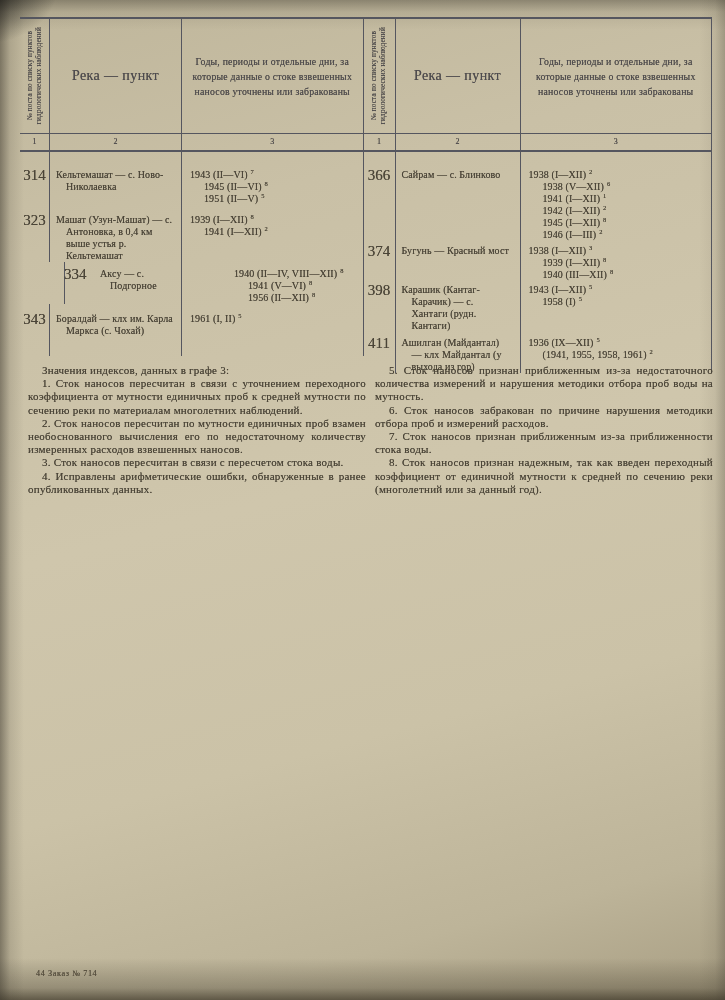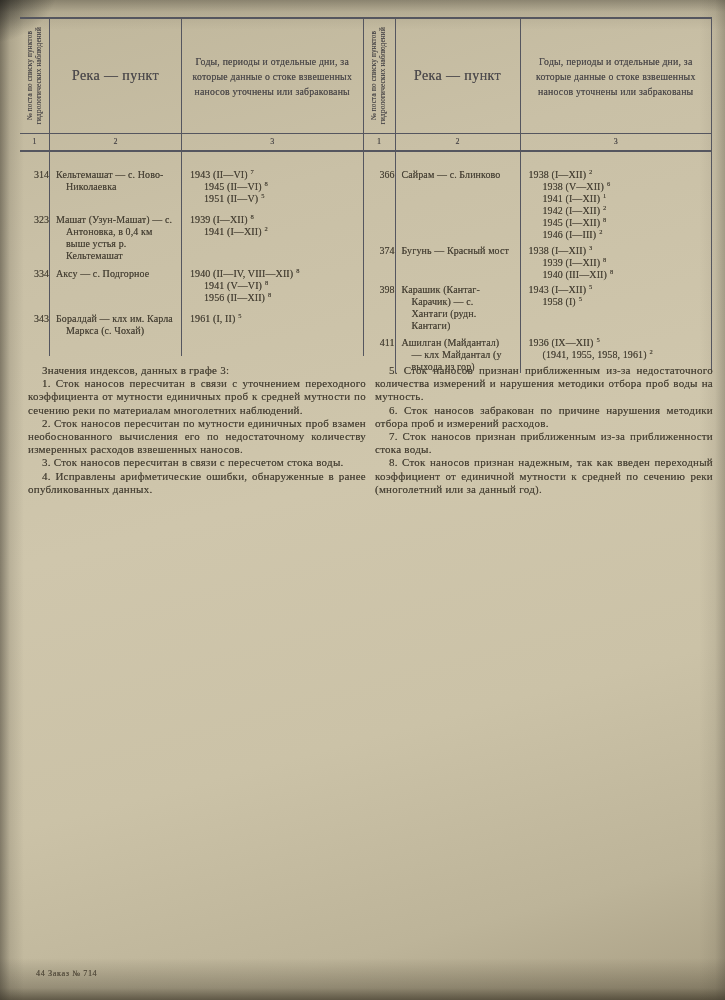--- a/index.html
+++ b/index.html
@@ -47,30 +47,30 @@
   .hcell{ display:flex; align-items:center; justify-content:center; text-align:center;
           color:#4d4b50; }
   .hcell.c1{ overflow:hidden; }
   .rot{ flex:none; transform:rotate(-90deg); width:102px;
         font-size:7.2px; line-height:8.6px; letter-spacing:0.2px; text-align:center; }
   .h-river{ font-size:14px; letter-spacing:0.4px; }
   .h-years{ font-size:9.8px; line-height:15px; letter-spacing:0.2px; padding:0 10px; }
 
   .ncell{ font-size:8px; text-align:center; color:#4d4b50; line-height:15px; }
 
-  .tnum{ font-size:10px; text-align:right; line-height:12px; }
+  .tnum{ font-size:15px; text-align:center; line-height:12px; }
   .tstation{ font-size:10px; line-height:12px; padding-left:16px; padding-right:8px; text-indent:-10px; letter-spacing:0.1px; }
   .tyears{ font-size:10px; line-height:12px; padding-left:8px; letter-spacing:0.1px; }
   .yline + .yline{ padding-left:14px; }
   .sup{ vertical-align:super; font-size:6.5px; line-height:0; margin-left:3px; }
 
   
   .lhalf .tbody > .rt0{ padding-top:17px; }
   .lhalf .tbody > .rt1{ padding-top:9px; }
-  .lhalf .tbody > .rt2{ padding-top:6px; }
+  .lhalf .tbody > .rt2{ padding-top:6px;margin-left:44px; }
   .lhalf .tbody > .rt3{ padding-top:9px; }
   
   .rhalf .tbody > .rt0{ padding-top:17px; }
   .rhalf .tbody > .rt1{ padding-top:4px; }
   .rhalf .tbody > .rt2{ padding-top:3px; }
   .rhalf .tbody > .rt3{ padding-top:5px; }
 
   
   .notes{
     position:absolute; left:28px; top:364px; width:685px;

